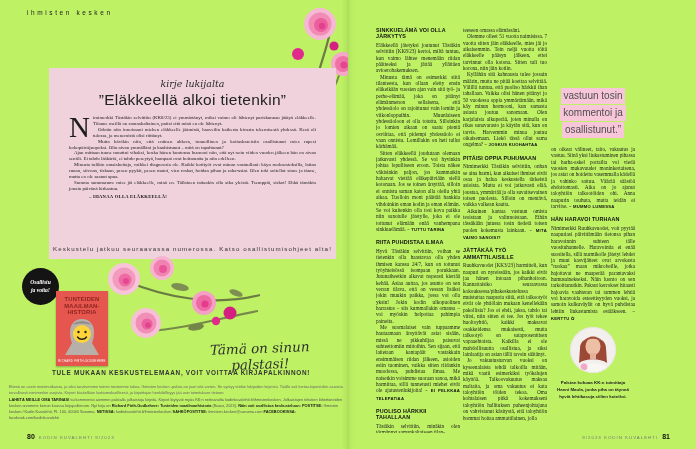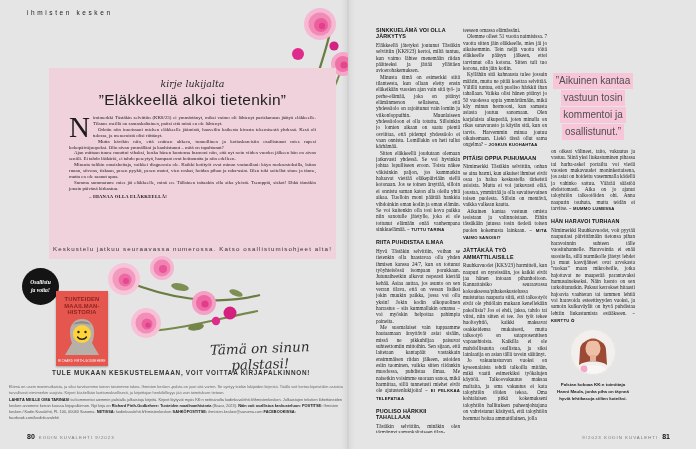--- a/index.html
+++ b/index.html
@@ -1,17 +1,17 @@
 <!DOCTYPE html>
 <html><head>
 <meta charset="utf-8">
 <style>
   html,body{margin:0;padding:0;}
   body{width:696px;height:449px;position:relative;background:#fdfdfd;font-family:"Liberation Sans",sans-serif;overflow:hidden;}
-  .spread{position:absolute;inset:0;background:#e5e5e5;}
+  .spread{position:absolute;inset:0;background:#bef264;}
   .gutter{position:absolute;left:341px;top:0;width:14px;height:449px;
           background:linear-gradient(to right,rgba(0,0,0,0),rgba(0,0,0,.05) 40%,rgba(0,0,0,.10) 50%,rgba(0,0,0,.04) 62%,rgba(0,0,0,0));}
   
   .section-label{position:absolute;left:27px;top:9px;font-size:6.5px;letter-spacing:2.6px;color:#222;}
   .flowers-top{position:absolute;left:254px;top:2px;}
   .flowers-mid{position:absolute;left:104px;top:251px;}
   .feature-box{position:absolute;left:49px;top:68px;width:287px;height:191px;background:#f0d2dd;box-sizing:border-box;padding-top:10px;overflow:hidden;}
   .kicker{text-align:center;font-family:"DejaVu Serif",cursive,serif;font-style:italic;font-size:9.5px;color:#2b2b2b;margin-bottom:2px;}
   .f-title{text-align:center;font-size:15.5px;font-weight:300;letter-spacing:.3px;color:#222;}
   .f-body{margin:6px 20px 0;font-family:"Liberation Serif",serif;font-size:4.9px;line-height:5.9px;text-align:justify;color:#1d1d1d;}
@@ -177,21 +177,21 @@
       <p class="col-p ind">Kyllähän sitä kahnausta tulee jossain määrin, mutta ne pitää koettaa selvittää. Välillä tuntuu, että puoliso härkkii ihan tahallaan. Vaikka olisi hänen pitänyt jo 50 vuodessa oppia ymmärtämään, mikä käy minun hermooni, kun samasta asiasta joutuu sanomaan. Olen karjalaista alkuperää, joten minulla on rikas sanavarasto ja käytän sitä, kun on tarvis. Harvemmin minua joutuu oikaisemaan. Liekö tässä ollut sama ongelma?<span class="sig"> – JOSKUS KUOHAHTAA</span></p>
       <div class="col-h">PITÄISI OPPIA PUHUMAAN</div>
       <p class="col-p">Nimimerkki Tästäkin selvittiin, onhan se aina harmi, kun aikuiset ihmiset eivät osaa ja halua keskustella tärkeistä asioista. Mutta ei voi jatkuvasti elää, joustaa, ymmärtää ja olla suvaitsevainen toisen puolesta. Silloin on mentävä, vaikka valkean kautta.</p>
       <p class="col-p ind">Aikuinen kantaa vastuun omista teoistaan ja valinnoistaan. Eihän tässäkään jutussa tosin tiedetä toisen puolen kokemusta lainkaan.<span class="sig"> – MITÄ VAIMO SANOISI?</span></p>
       <div class="col-h">JÄTTÄKÄÄ TYÖ AMMATTILAISILLE</div>
       <p class="col-p">Ruuhkavuodet (KK3/23) harmitteli, kun naapuri on nyreissään, jos kaikki eivät jaa hänen intoaan pihanhoitoon. Kannattaisiko seuraavassa kokouksessa/pihakeskustelussa muistuttaa naapuria siitä, että talkootyöt eivät ole yhtiölain mukaan kenellekään pakollisia? Jos ei ehdi, jaksa, tahdo tai viitsi, niin sitten ei tee. Jos työt tekee huoltoyhtiö, kaikki maksavat osakkeidensa mukaisesti, mutta talkootyö on sataprosenttisen vapaaehtoista. Kaikilla ei ole mahdollisuutta osallistua, ja siksi lainlaatija on asian tällä tavoin säätänyt.</p>
       <p class="col-p ind">Jo vakuutusturvan vuoksi on kyseenalaista tehdä talkoilla mitään, mikä vaatii esimerkiksi työkalujen käyttöä. Talkoovakuutus maksaa maltaita, ja oma vakuutus ei kata taloyhtiön töiden tekoa. Oma kohtalaisen pitkä kokemukseni taloyhtiön hallituksen puheenjohtajana on vahvistanut käsitystä, että taloyhtiön hommat hoitaa ammattilainen, jolla</p>
     </div>
 
   <div class="rcol c3">
-    <div class="pull-quote"><span class="pq-line">”Aikuinen kantaa</span><br><span class="pq-line">vastuun tosin</span><br><span class="pq-line">kommentoi ja</span><br><span class="pq-line">osallistunut.”</span><br></div>
+    <div class="pull-quote"><br><span class="pq-line">vastuun tosin</span><br><span class="pq-line">kommentoi ja</span><br><span class="pq-line">osallistunut.”</span><br></div>
     <div>
         <p class="col-p">on oikeat välineet, taito, vakuutus ja vastuu. Siinä yksi liukastuminen pihassa tai harha-askel portailta voi viedä vuosien mukavuudet moninkertaisena, jos asiat on hoidettu vasemmalla kädellä ja vahinko sattuu. Väärää säästöä ehdottomasti. Aika on jo ajanut taloyhtiön talkootöiden ohi. Anna naapurin touhuta, mutta teidän ei tarvitse.<span class="sig"> – MUMMO LUMESSA</span></p>
         <div class="col-h">HÄN HARAVOI TURHAAN</div>
         <p class="col-p">Nimimerkki Ruuhkavuodet, voit pyytää naapuriasi päivittämään tietonsa pihan haravoinnin suhteen tälle vuosituhannelle. Haravointia ei enää suositella, sillä nurmikolle jätetyt lehdet ja muut kasvijätteet ovat arvokasta ”ruokaa” maan mikrobeille, jotka hajottavat ne maaperää parantavaksi humusainekseksi. Näin luonto on sen tarkoittanutkin. Paksut kerrokset hitaasti hajoavia vaahteran tai tammen lehtiä voi haravoida esteettisyyden vuoksi, ja samoin kulkuväylät on hyvä puhdistaa lehtiin liukastumista estääkseen.<span class="sig"> – KERTTU</span><span class="endmark"> ✿</span></p>
       </div>
     <div class="photo">
       <svg width="46" height="46" viewBox="0 0 46 46">
         <defs>
             <clipPath id="pc">
               <circle cx="23" cy="23" r="23"></circle>

